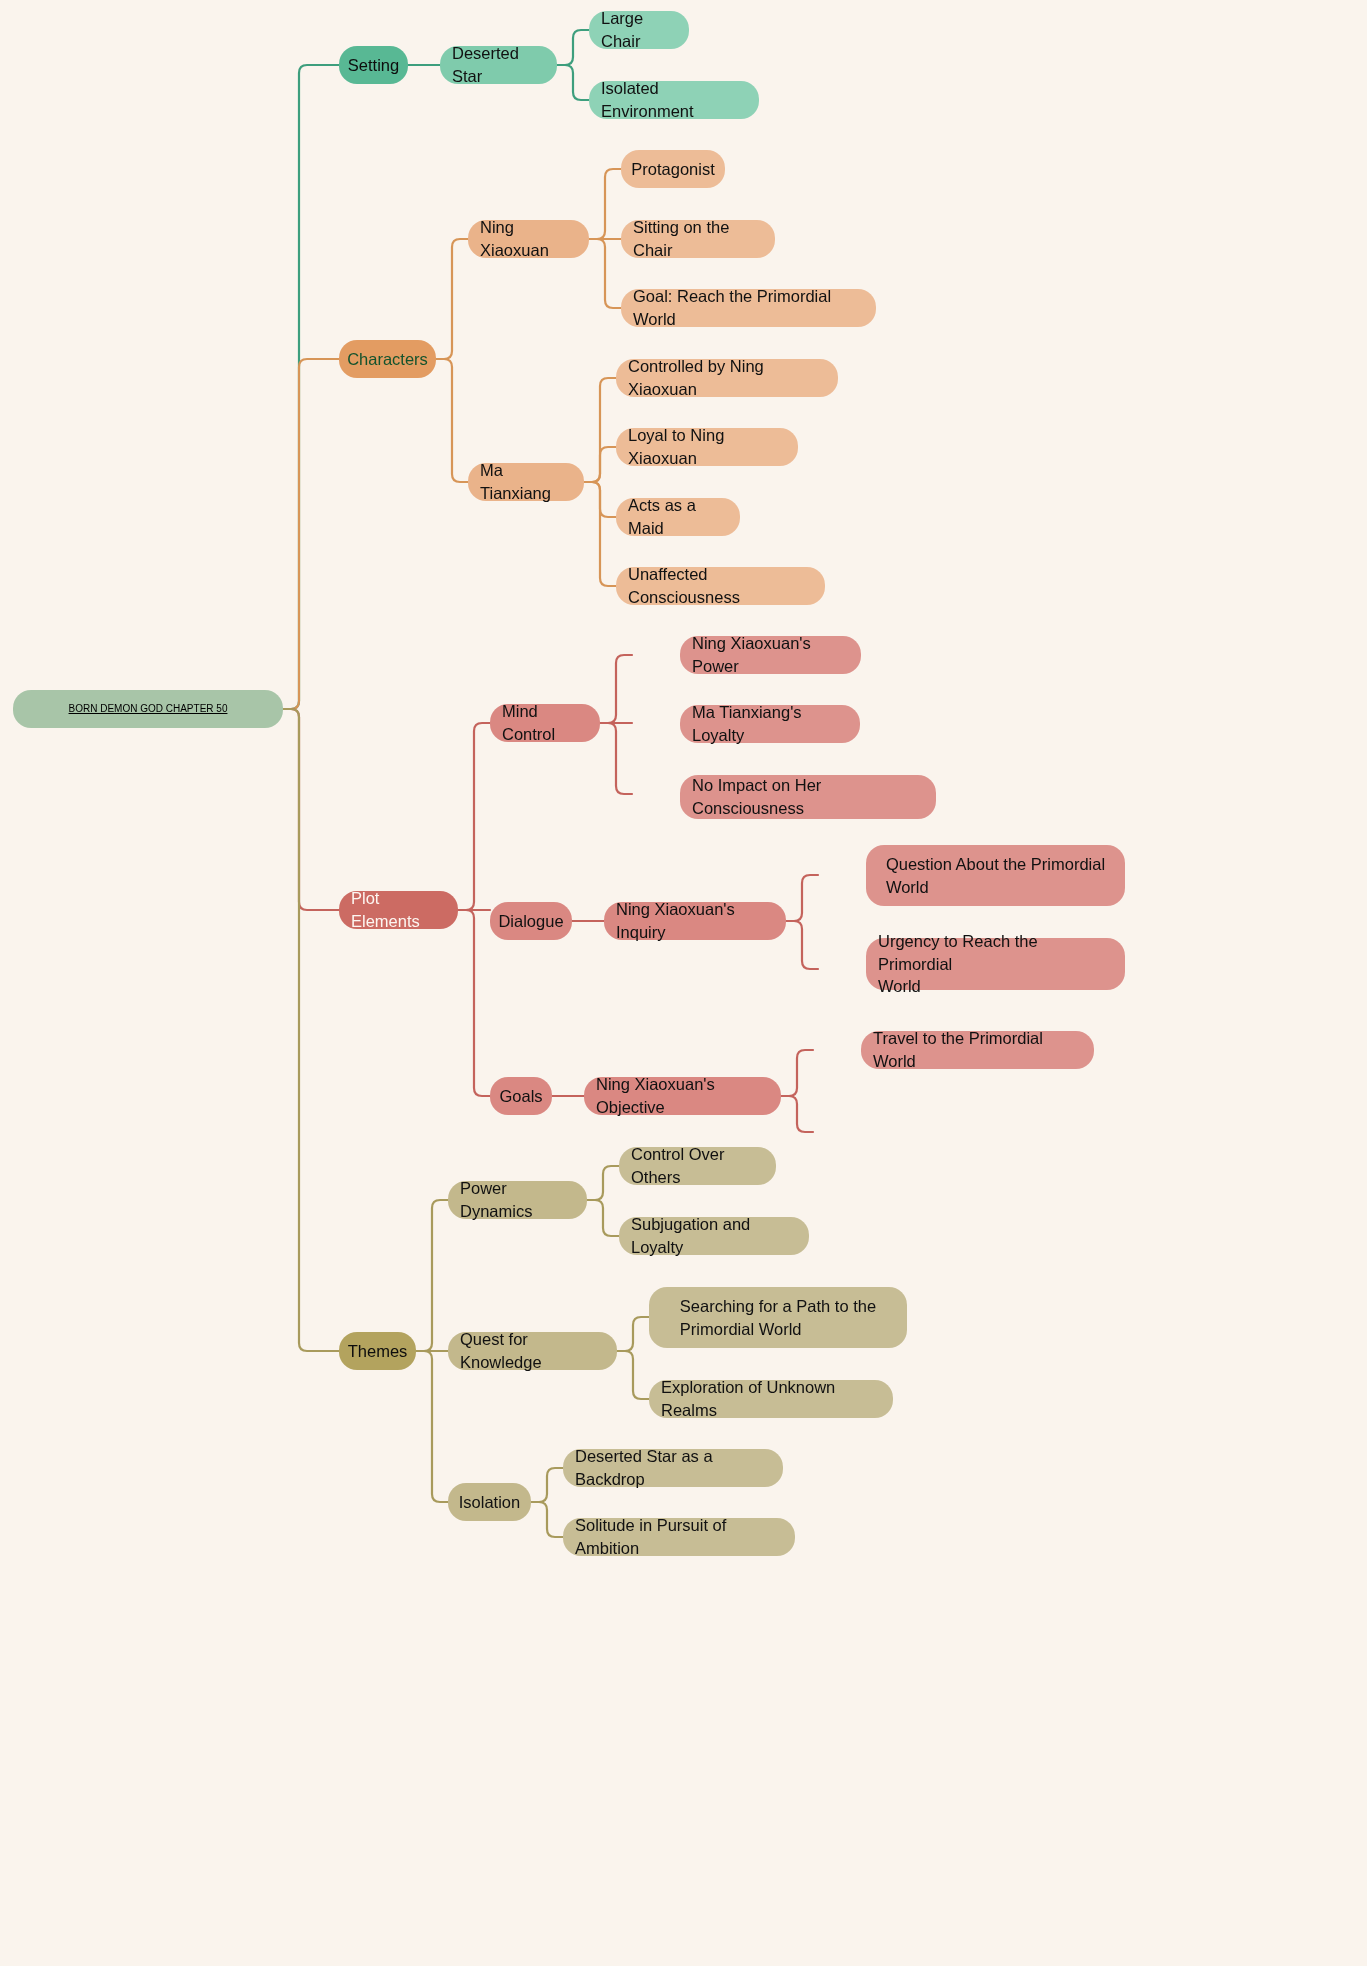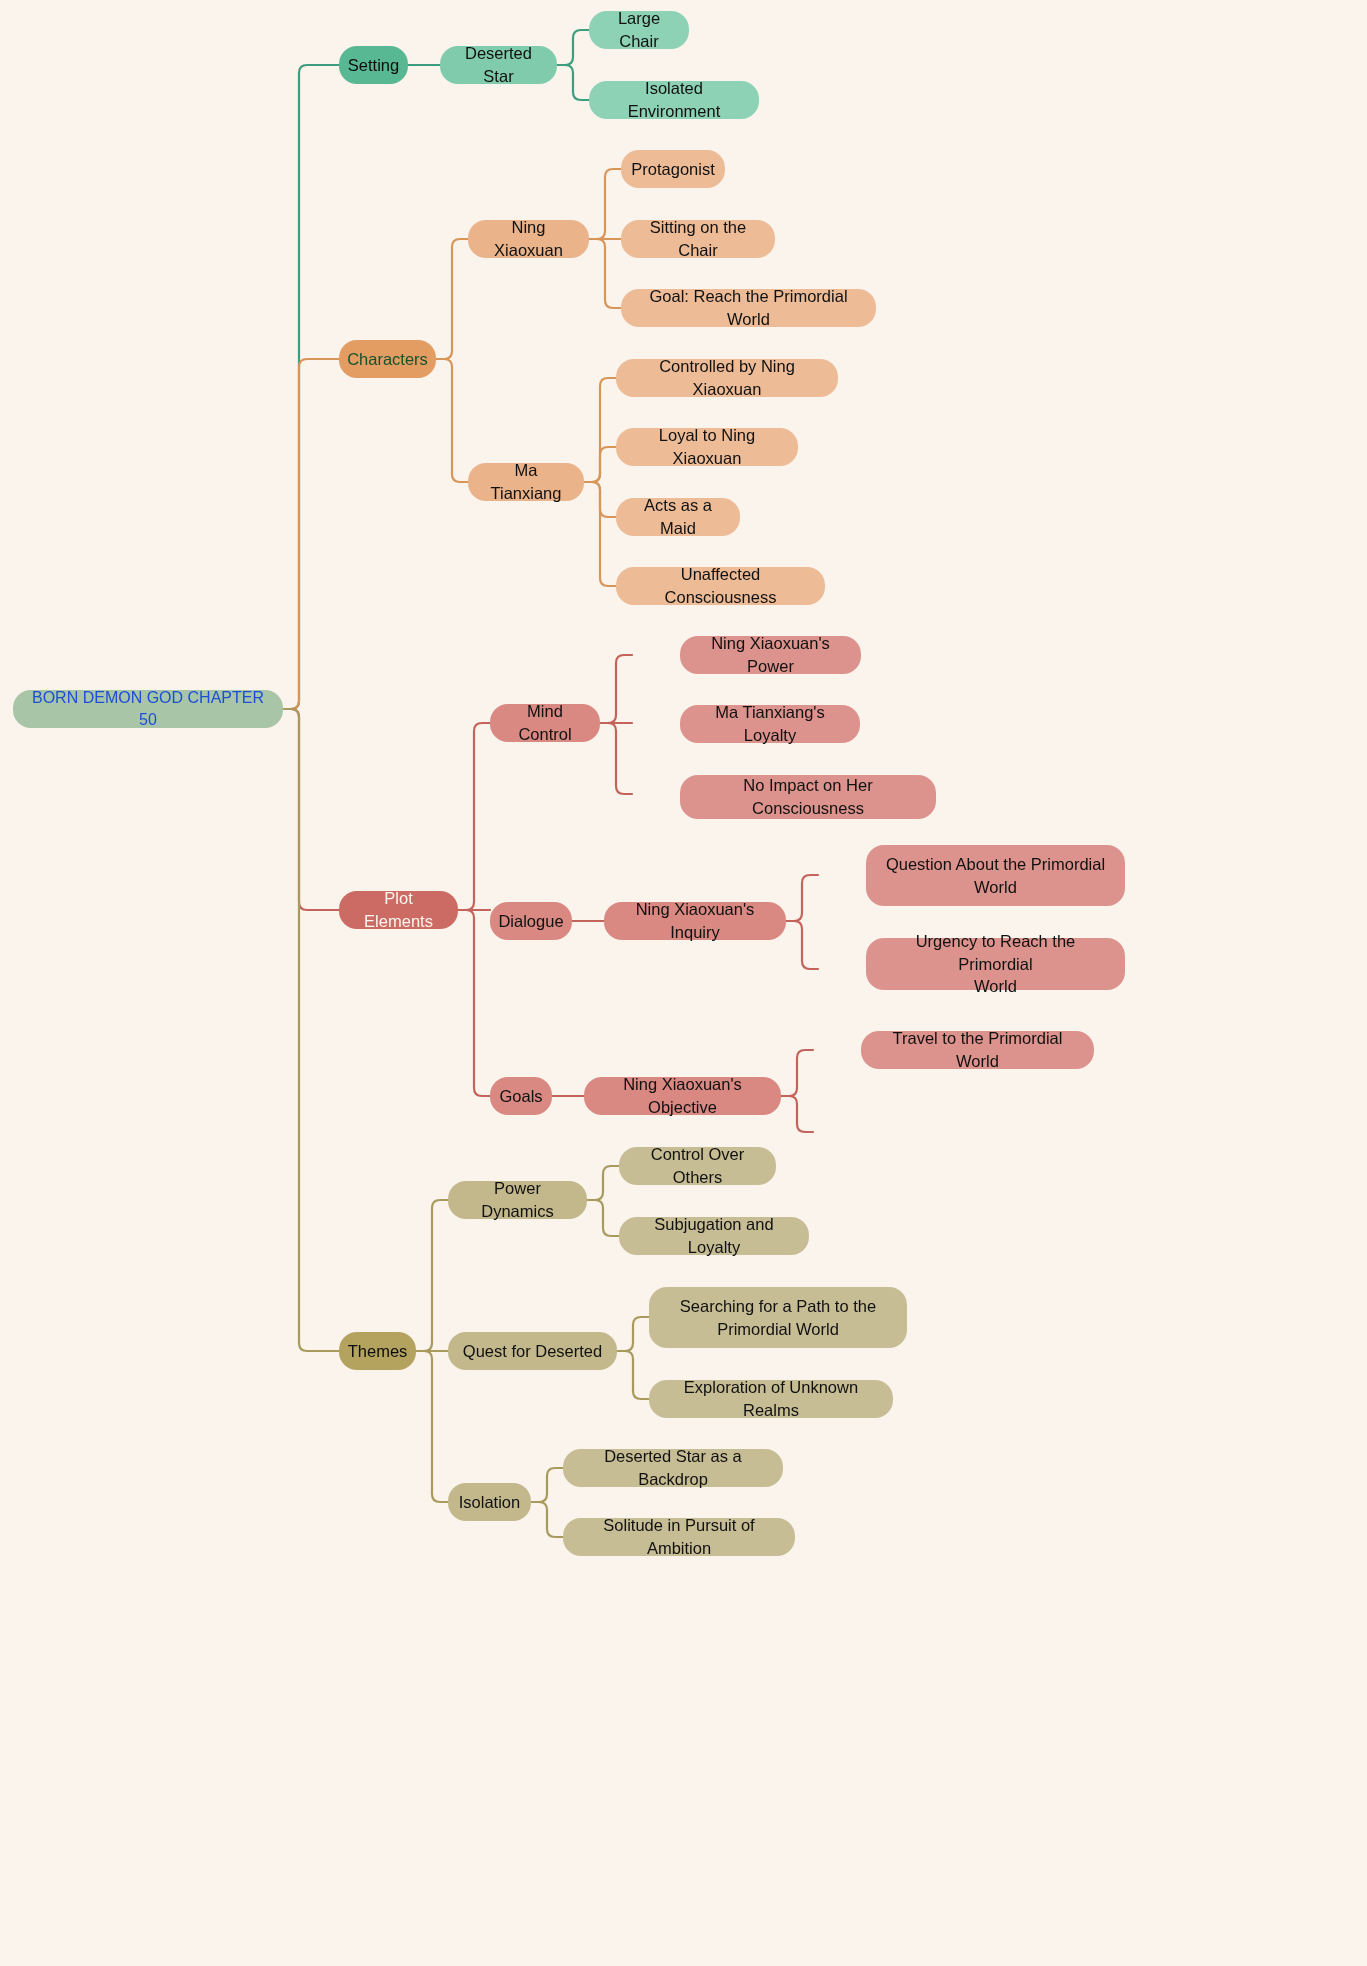--- a/index.html
+++ b/index.html
@@ -23,31 +23,31 @@
     height: 1966px;
     pointer-events: none;
   }
   .node {
     position: absolute;
     box-sizing: border-box;
     border-radius: 18px;
     display: flex;
     align-items: center;
     justify-content: center;
-    text-align: center;
     color: #111111;
     font-size: 16.5px;
     line-height: 1.38;
     padding: 0 12px;
     white-space: pre-line;
   }
   .root {
     background: #a8c5a8;
-    font-size: 16px;
-    color: #1d4ed8;
+    font-size: 10px;
+    color: #000000;
+    text-decoration: underline;
   }
   .l1-setting   { background: #58b894; color: #0d0d0d; }
   .l1-characters{ background: #e39c62; color: #14532d; }
   .l1-plot      { background: #cc6b63; color: #fdf6f1; }
   .l1-themes    { background: #b3a35e; color: #0d0d0d; }
 
   .green-2  { background: #7fcbac; }
   .green-3  { background: #8ed2b6; }
   .orange-2 { background: #eab38a; }
   .orange-3 { background: #edbc97; }
@@ -159,21 +159,21 @@
   <div class="node red-2" style="left:490px; top:1077px; width:62px; height:38px;">Goals</div>
   <div class="node red-2" style="left:584px; top:1077px; width:197px; height:38px;">Ning Xiaoxuan's Objective</div>
   <div class="node red-3" style="left:813px; top:1031px; width:233px; height:38px;">Travel to the Primordial World</div>
 
   <div class="node l1-themes" style="left:339px; top:1332px; width:77px; height:38px;">Themes</div>
 
   <div class="node olive-2" style="left:448px; top:1181px; width:139px; height:38px;">Power Dynamics</div>
   <div class="node olive-3" style="left:619px; top:1147px; width:157px; height:38px;">Control Over Others</div>
   <div class="node olive-3" style="left:619px; top:1217px; width:190px; height:38px;">Subjugation and Loyalty</div>
 
-  <div class="node olive-2" style="left:448px; top:1332px; width:169px; height:38px;">Quest for Deserted</div>
+  <div class="node olive-2" style="left:448px; top:1332px; width:169px; height:38px;">Quest for Knowledge</div>
   <div class="node olive-3" style="left:649px; top:1287px; width:258px; height:61px;">Searching for a Path to the
 Primordial World</div>
   <div class="node olive-3" style="left:649px; top:1380px; width:244px; height:38px;">Exploration of Unknown Realms</div>
 
   <div class="node olive-2" style="left:448px; top:1483px; width:83px; height:38px;">Isolation</div>
   <div class="node olive-3" style="left:563px; top:1449px; width:220px; height:38px;">Deserted Star as a Backdrop</div>
   <div class="node olive-3" style="left:563px; top:1518px; width:232px; height:38px;">Solitude in Pursuit of Ambition</div>
 
 </div>
 

